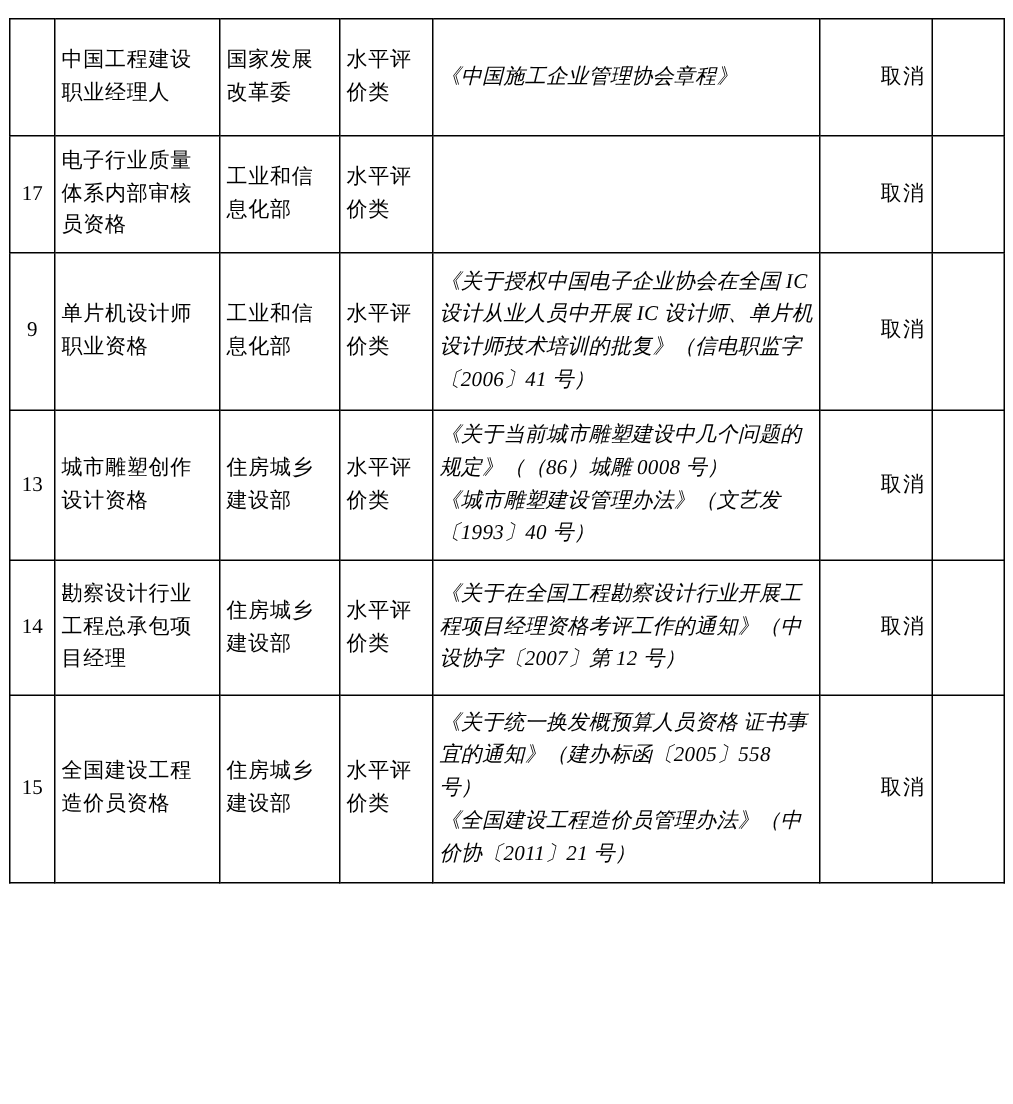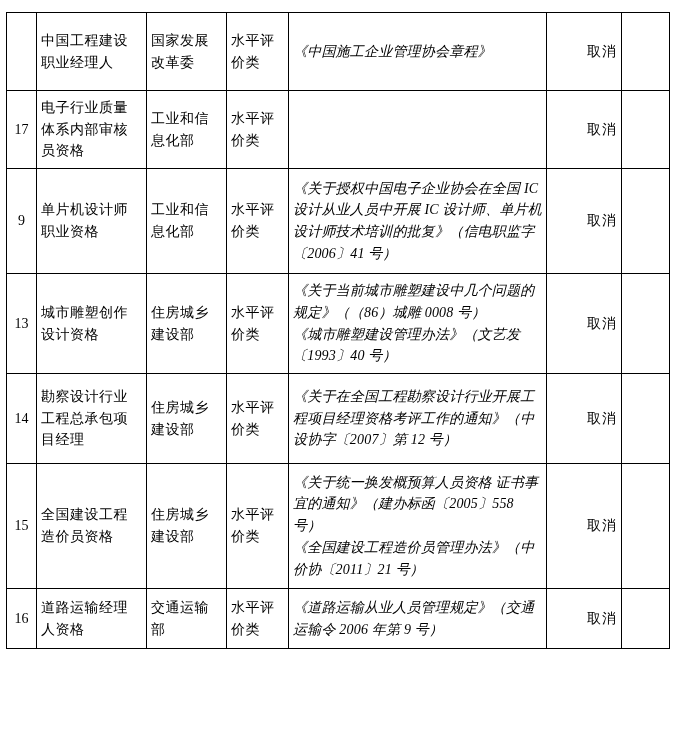--- a/index.html
+++ b/index.html
@@ -161,27 +161,16 @@
         <td class="dept">住房城乡建设部</td>
         <td class="type">水平评价类</td>
         <td class="basis">
           <p class="basis-p">《关于统一换发概预算人员资格 证书事宜的通知》（建办标函〔2005〕558 号）</p>
           <p class="basis-p">《全国建设工程造价员管理办法》（中价协〔2011〕21 号）</p>
         </td>
         <td class="act">取消</td>
         <td class="last"></td>
       </tr>
 
-      <tr style="height:60px;">
-        <td class="num">16</td>
-        <td class="name">道路运输经理人资格</td>
-        <td class="dept">交通运输部</td>
-        <td class="type">水平评价类</td>
-        <td class="basis">
-          <p class="basis-p">《道路运输从业人员管理规定》（交通运输令 2006 年第 9 号）</p>
-        </td>
-        <td class="act">取消</td>
-        <td class="last"></td>
-      </tr>
 
     </tbody>
   </table>
 </div>
 
 </body></html>

